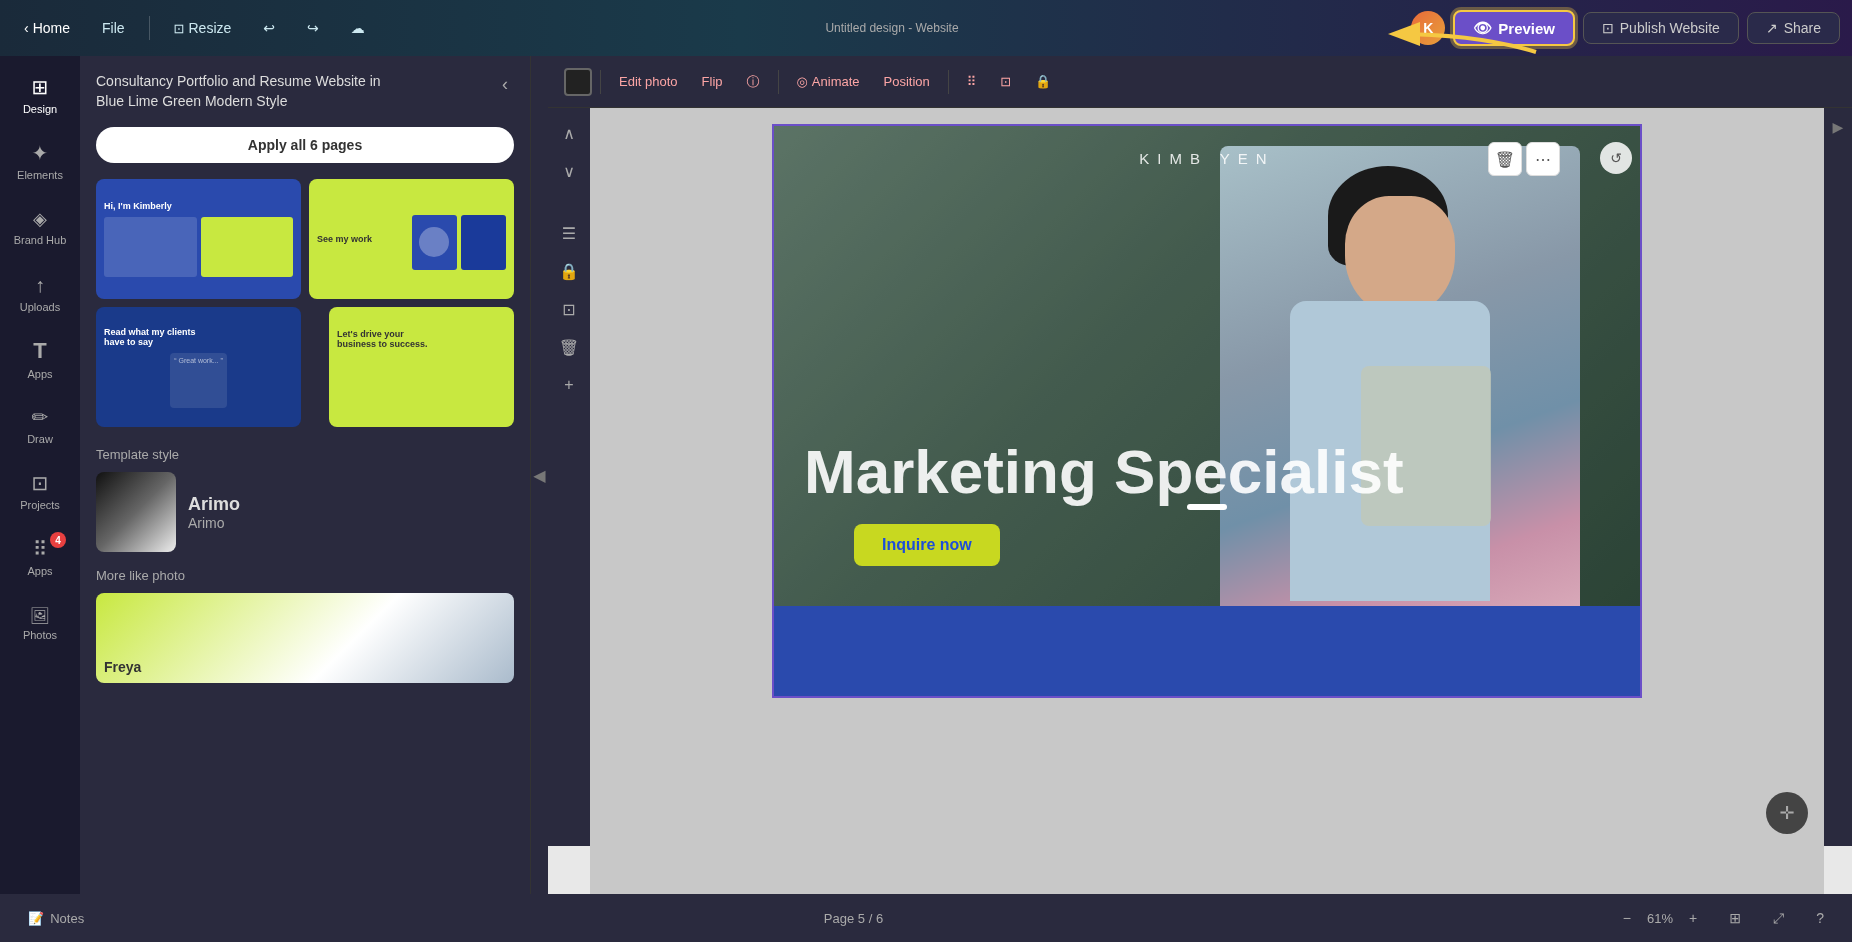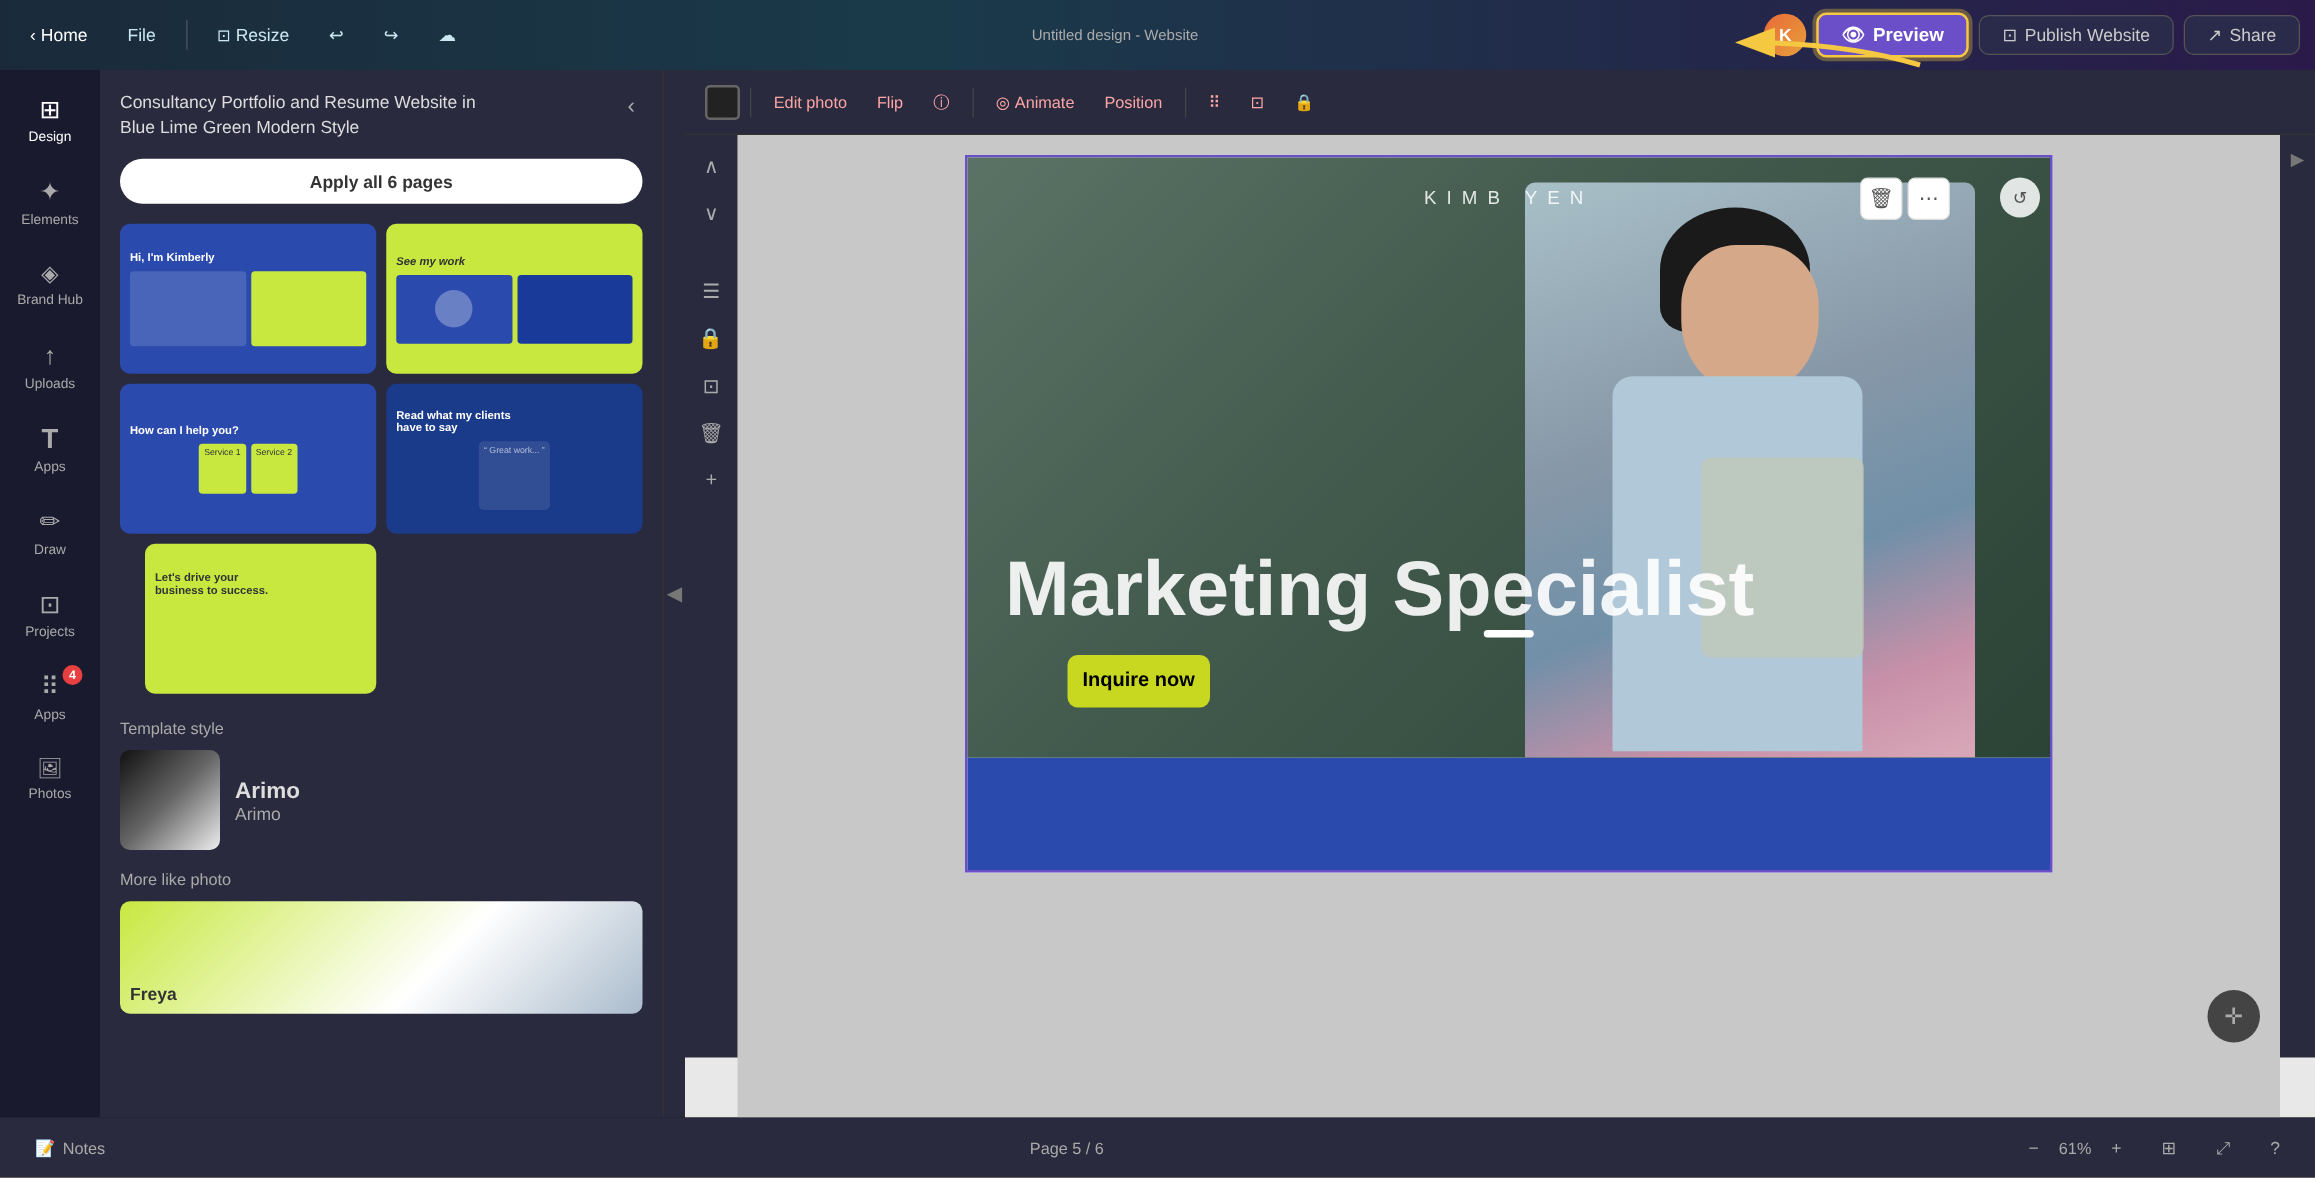--- a/index.html
+++ b/index.html
@@ -186,21 +186,21 @@
     .thumb-1 {
       background: linear-gradient(135deg, #b8d4b0, #8ab878);
       display: flex; flex-direction: column;
       align-items: center; justify-content: center;
     }
 
     
     .thumb-2 { background: #2a4aad; display: flex; flex-direction: column; align-items: center; justify-content: center; }
 
     
-    .thumb-3 { background: #c8e840; display: flex; flex-direction: column; align-items: center; justify-content: center; font-style: italic; }
+    .thumb-3 { background: #c8e840; display: flex; flex-direction: row; align-items: center; justify-content: center; }
 
     
     .thumb-4 { background: #2a4aad; display: flex; flex-direction: column; align-items: center; justify-content: center; }
 
     
     .thumb-5 { background: #1a3a8a; display: flex; flex-direction: column; align-items: center; justify-content: center; }
 
     
     .thumb-6 { background: #c8e840; display: flex; flex-direction: column; align-items: center; justify-content: center; }
 
@@ -418,24 +418,24 @@
       font-size: 62px;
       font-weight: 700;
       line-height: 1.1;
     }
 
     .hero-inquire {
       position: absolute;
       bottom: 40px;
       left: 80px;
       background: #c8d820;
-      color: #000000;
+      color: #1d4ed8;
       border: none;
       border-radius: 8px;
-      padding: 12px 12px;
+      padding: 12px 28px;
       font-size: 16px;
       font-weight: 600;
       cursor: pointer;
     }
 
     
     .blue-section {
       width: 100%;
       height: 90px;
       background: #2a4aad;
@@ -644,31 +644,20 @@
       <div class="template-thumb thumb-3" style="background:#c8e840;padding:8px;">
         <div style="color:#333;font-size:9px;font-weight:bold;text-align:left;width:100%;">See my work</div>
         <div style="display:flex;gap:4px;margin-top:6px;width:100%;">
           <div style="flex:1;background:#2a4aad;border-radius:3px;height:55px;display:flex;align-items:center;justify-content:center;">
             <div style="width:30px;height:30px;background:rgba(255,255,255,0.3);border-radius:50%;"></div>
           </div>
           <div style="flex:1;background:#1a3a9a;border-radius:3px;height:55px;"></div>
         </div>
       </div>
 
-      <div class="template-thumb thumb-4" style="background:#2a4aad;padding:8px;">
-        <div style="color:#fff;font-size:9px;font-weight:bold;text-align:left;width:100%;">How can I help you?</div>
-        <div style="display:grid;grid-template-columns:1fr 1fr;gap:4px;margin-top:6px;">
-          <div style="background:#c8e840;border-radius:3px;height:40px;padding:4px;">
-              <div style="color:#333;font-size:7px;">Service 1</div>
-            </div>
-          <div style="background:#c8e840;border-radius:3px;height:40px;padding:4px;">
-              <div style="color:#333;font-size:7px;">Service 2</div>
-            </div>
-        </div>
-      </div>
 
       <div class="template-thumb thumb-5" style="background:#1a3a8a;padding:8px;">
         <div style="color:#fff;font-size:9px;font-weight:bold;text-align:left;width:100%;">Read what my clients<br>have to say</div>
         <div style="background:rgba(255,255,255,0.1);border-radius:4px;height:55px;margin-top:6px;padding:4px;">
           <div style="color:rgba(255,255,255,0.6);font-size:7px;">“ Great work... ”</div>
         </div>
       </div>
 
       <div class="template-thumb thumb-6" style="background:#c8e840;padding:8px;margin-left:20px;">
         <div style="color:#333;font-size:9px;font-weight:bold;text-align:left;width:100%;">Let's drive your<br>business to success.</div>

